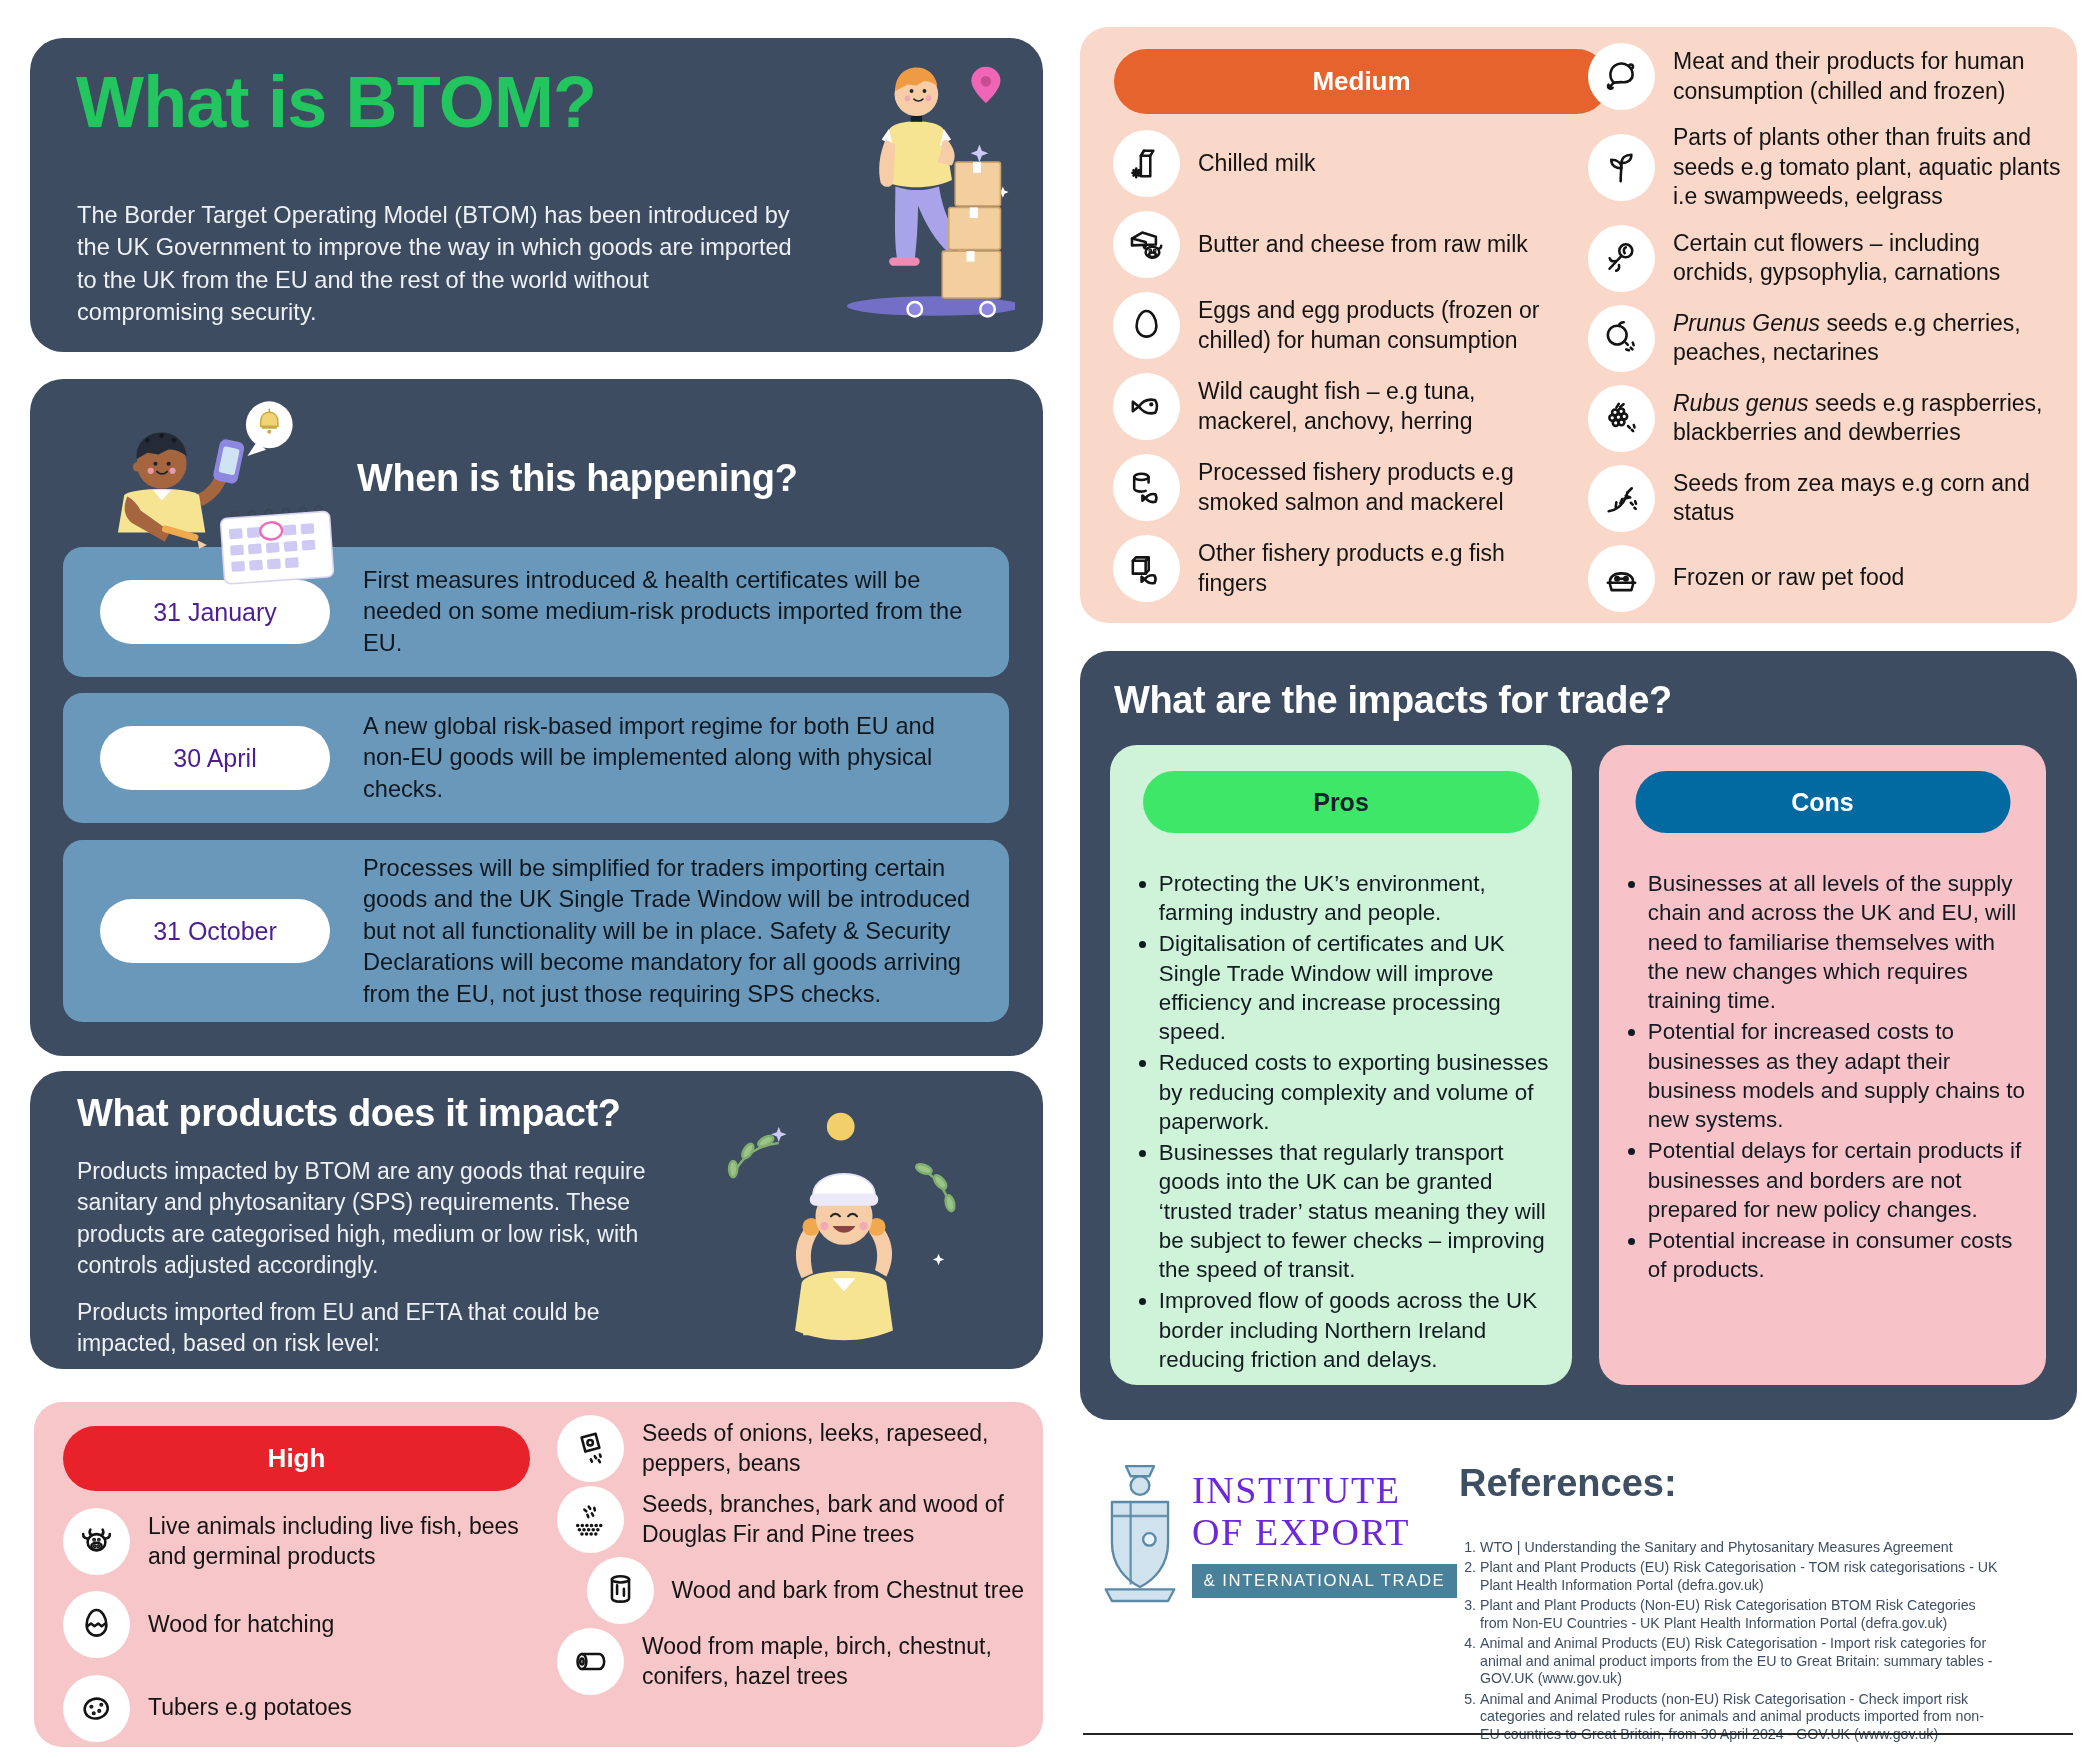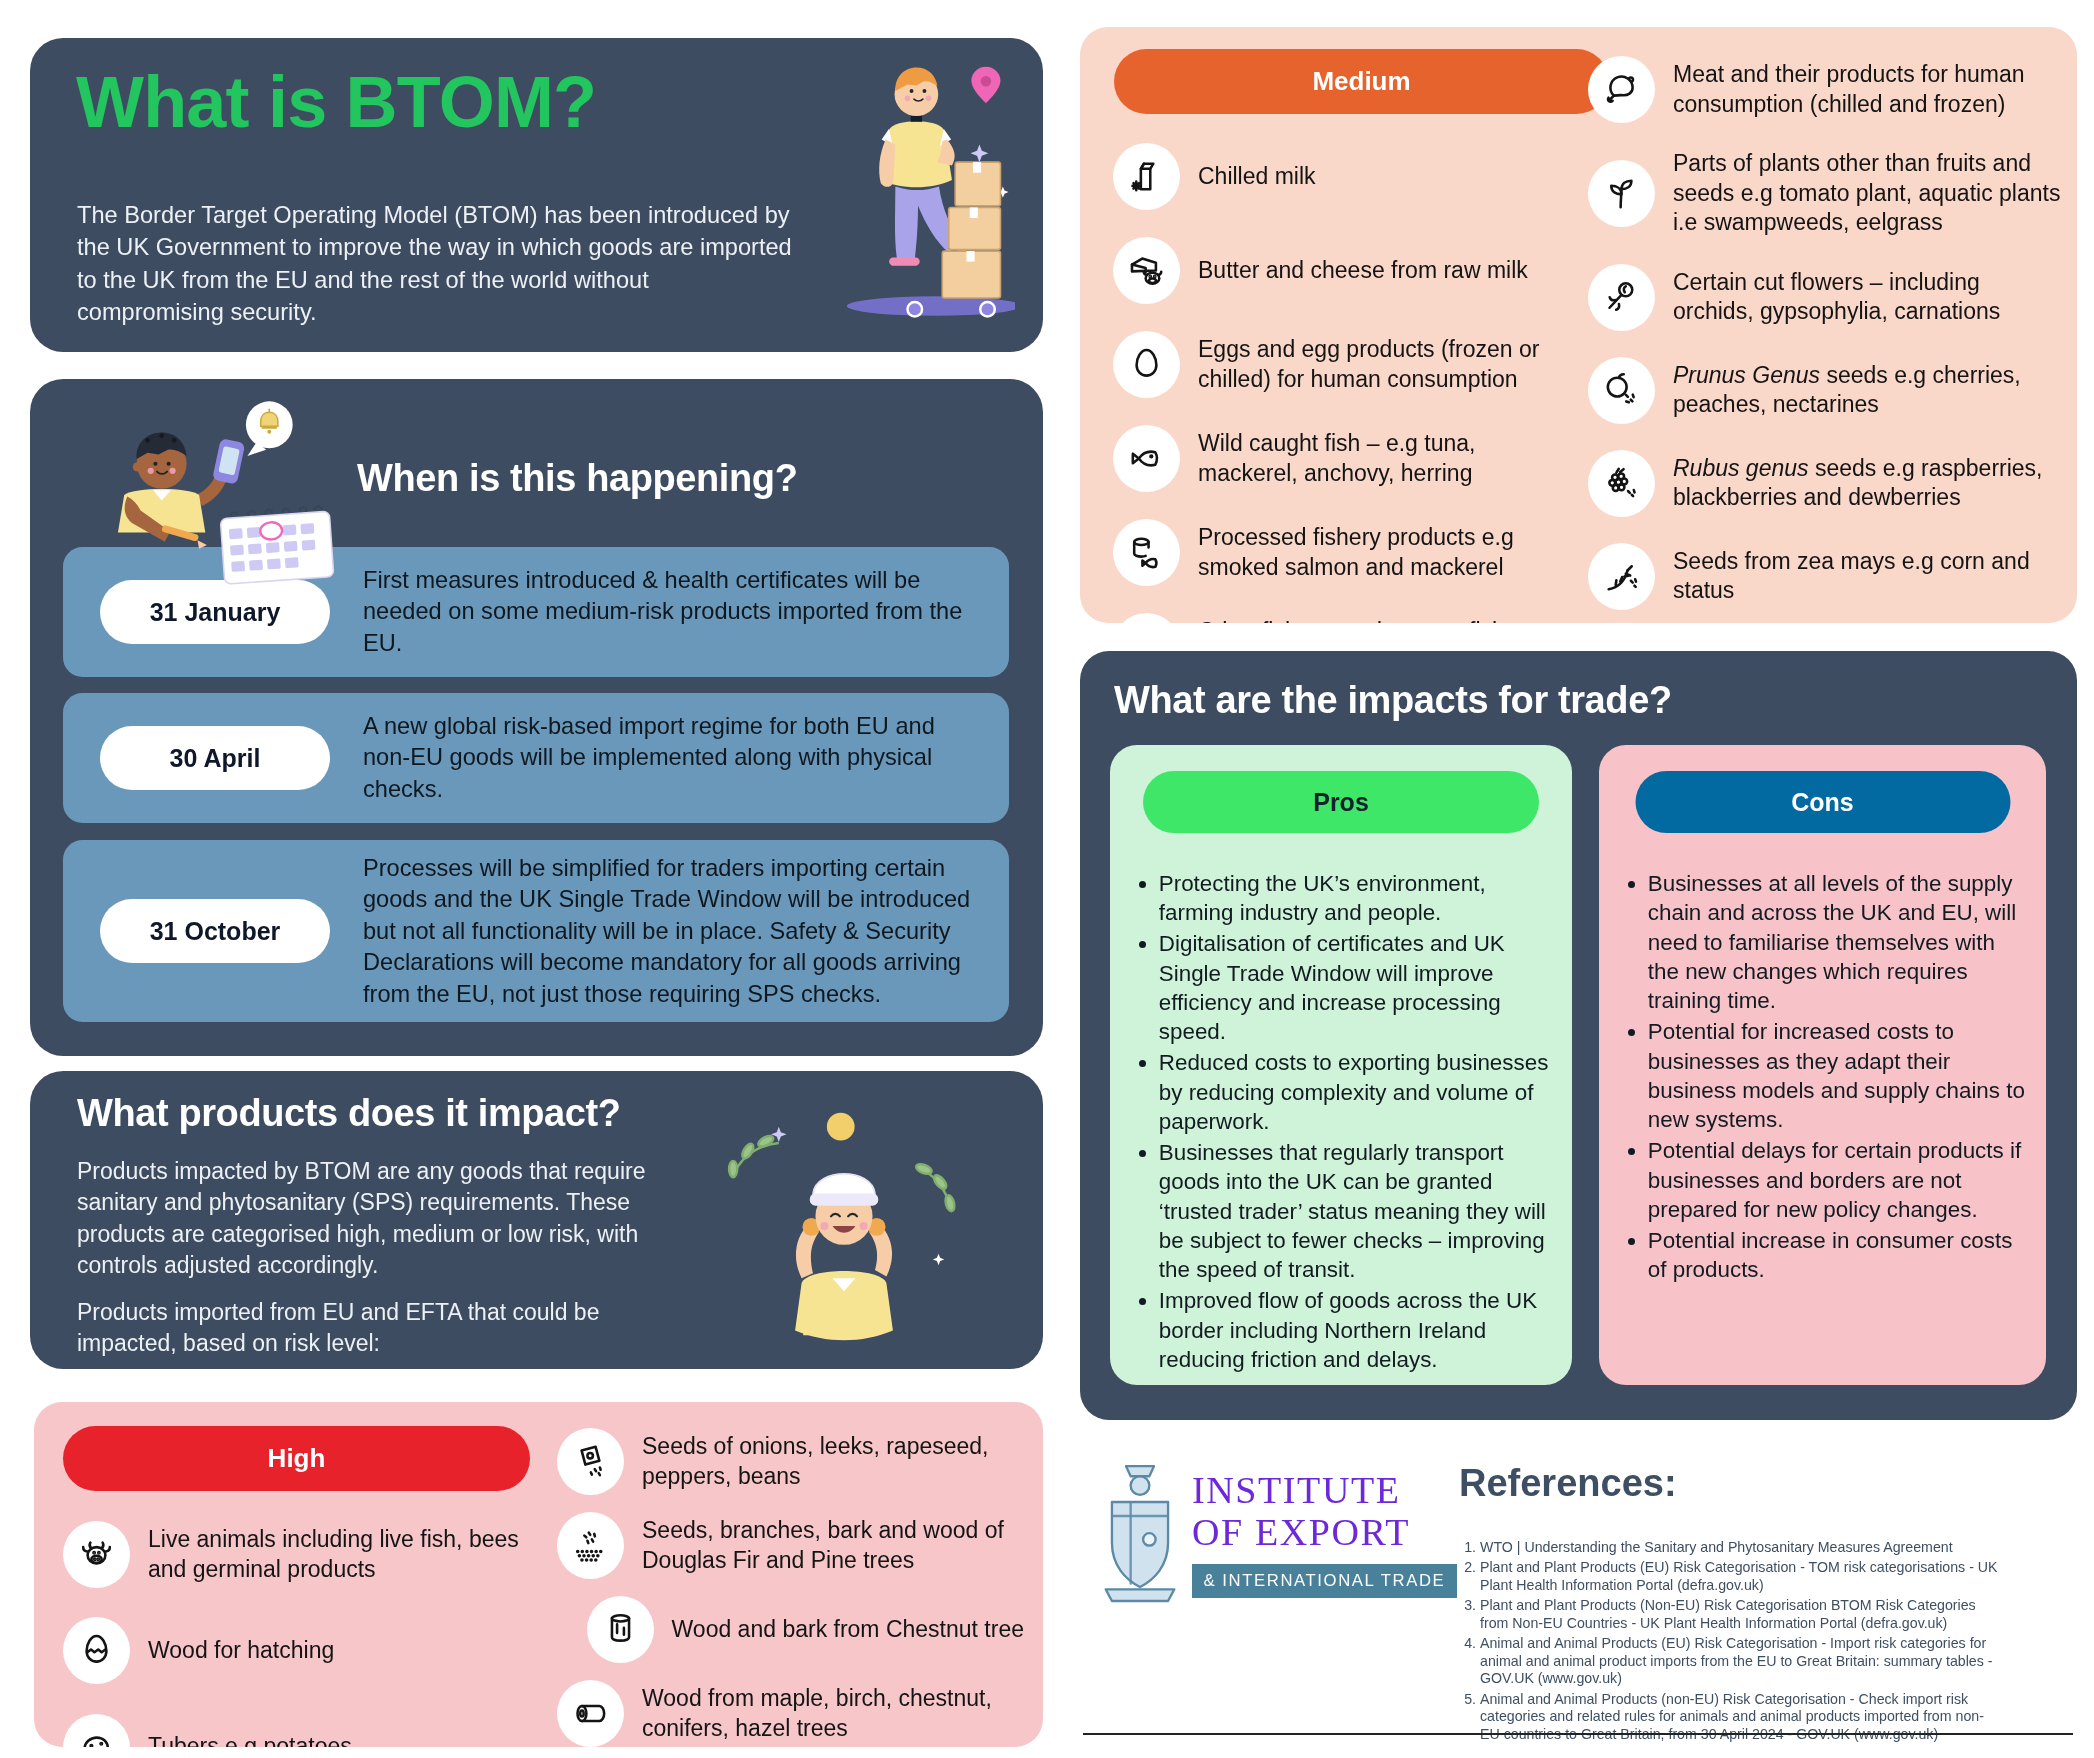--- a/index.html
+++ b/index.html
@@ -19,21 +19,21 @@
   #p-when{left:30px;top:379px;width:1013px;height:677px;}
   .h2{position:absolute;font-size:38px;font-weight:800;color:#fff;letter-spacing:-0.4px;}
   #when-h{left:327px;top:78px;}
   #il2{position:absolute;left:39px;top:13px;width:282px;height:195px;z-index:2;}
   .trow{position:absolute;left:33px;width:946px;background:#6a98ba;border-radius:19.5px;}
   #trow1{top:168px;height:130px;}
   #trow2{top:314px;height:130px;}
   #trow3{top:461px;height:182px;}
   .dpill{position:absolute;left:37px;top:50%;transform:translateY(-50%);width:230px;height:64px;background:#fff;
          border-radius:37px;display:flex;align-items:center;justify-content:center;
-         font-weight:700;font-size:25px;color:#0f172a;}
+         font-weight:400;font-size:25px;color:#4c1d95;}
   .ttx{position:absolute;left:300px;right:28px;top:50%;transform:translateY(-50%);
        font-size:23.6px;line-height:1.33;color:#10181f;}
 
   
   #p-prod{left:30px;top:1071px;width:1013px;height:298px;}
   #prod-h{left:47px;top:21px;}
   .prod-p{position:absolute;left:47px;width:603px;font-size:23px;line-height:1.36;color:#edf1f5;}
   #prod-p1{top:85px;}
   #prod-p2{top:226px;}
   #il3{position:absolute;left:651px;top:23px;width:326px;height:269px;}
@@ -43,21 +43,21 @@
   #p-med{left:1080px;top:27px;width:997px;height:596px;background:#f9d7c9;}
   .rpill{position:absolute;display:flex;align-items:center;justify-content:center;border-radius:37px;
          font-weight:800;font-size:26px;color:#fff;}
   #high-pill{left:29px;top:24.4px;width:467px;height:65px;background:#e8222a;}
   #med-pill{left:34px;top:22px;width:495px;height:65px;background:#e7632e;}
   .col{position:absolute;display:flex;flex-direction:column;}
   #high-l{left:29px;top:106px;width:471px;gap:16.3px;}
   #high-r{left:523px;top:13px;width:467px;gap:4px;align-items:flex-end;}
   #med-l{left:33px;top:103px;width:461px;gap:14px;}
   #med-r{left:508px;top:16.3px;width:477px;gap:13px;}
-  .pitem{display:flex;align-items:center;gap:18px;margin-top:13px;}
+  .pitem{display:flex;align-items:center;gap:18px;}
   .circ{width:67px;height:67px;border-radius:50%;background:#fff;display:flex;align-items:center;
         justify-content:center;flex:0 0 auto;}
   .circ svg{width:41px;height:41px;}
   .txt{font-size:23px;line-height:1.28;color:#141414;}
 
   
   #p-imp{left:1080px;top:651px;width:997px;height:769px;border-radius:29px;}
   #imp-h{left:34px;top:28px;}
   .subpanel{position:absolute;top:94px;height:640px;border-radius:27px;}
   #pros{left:30px;width:462px;background:#cff3d8;}

